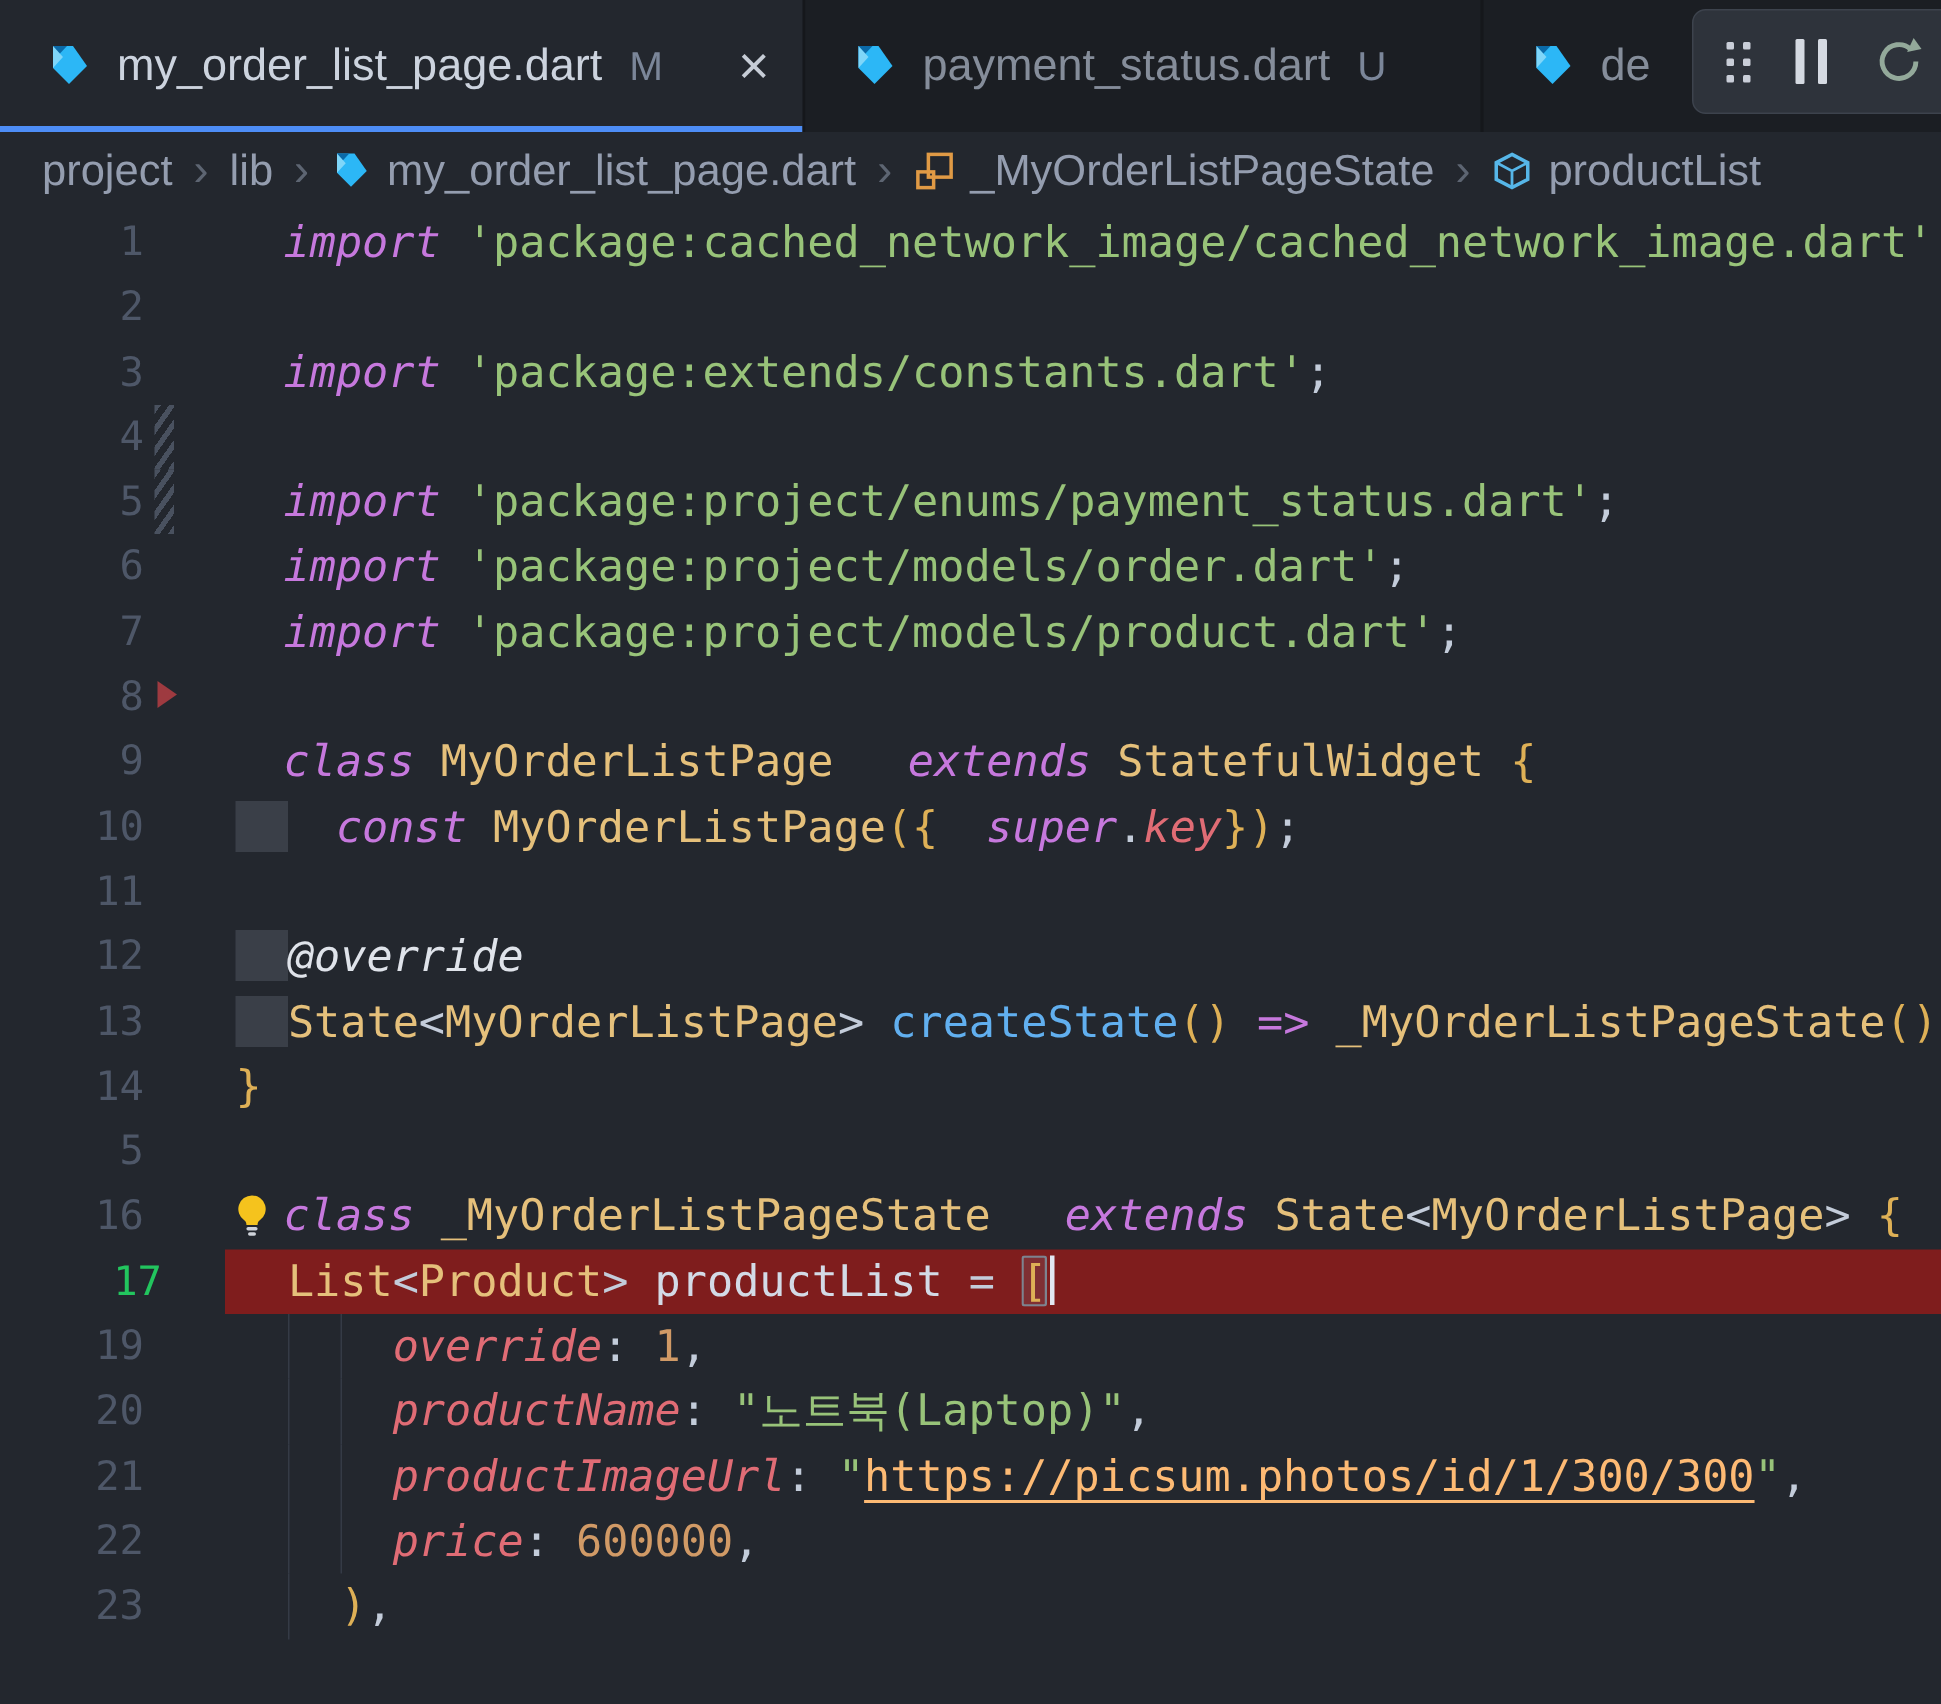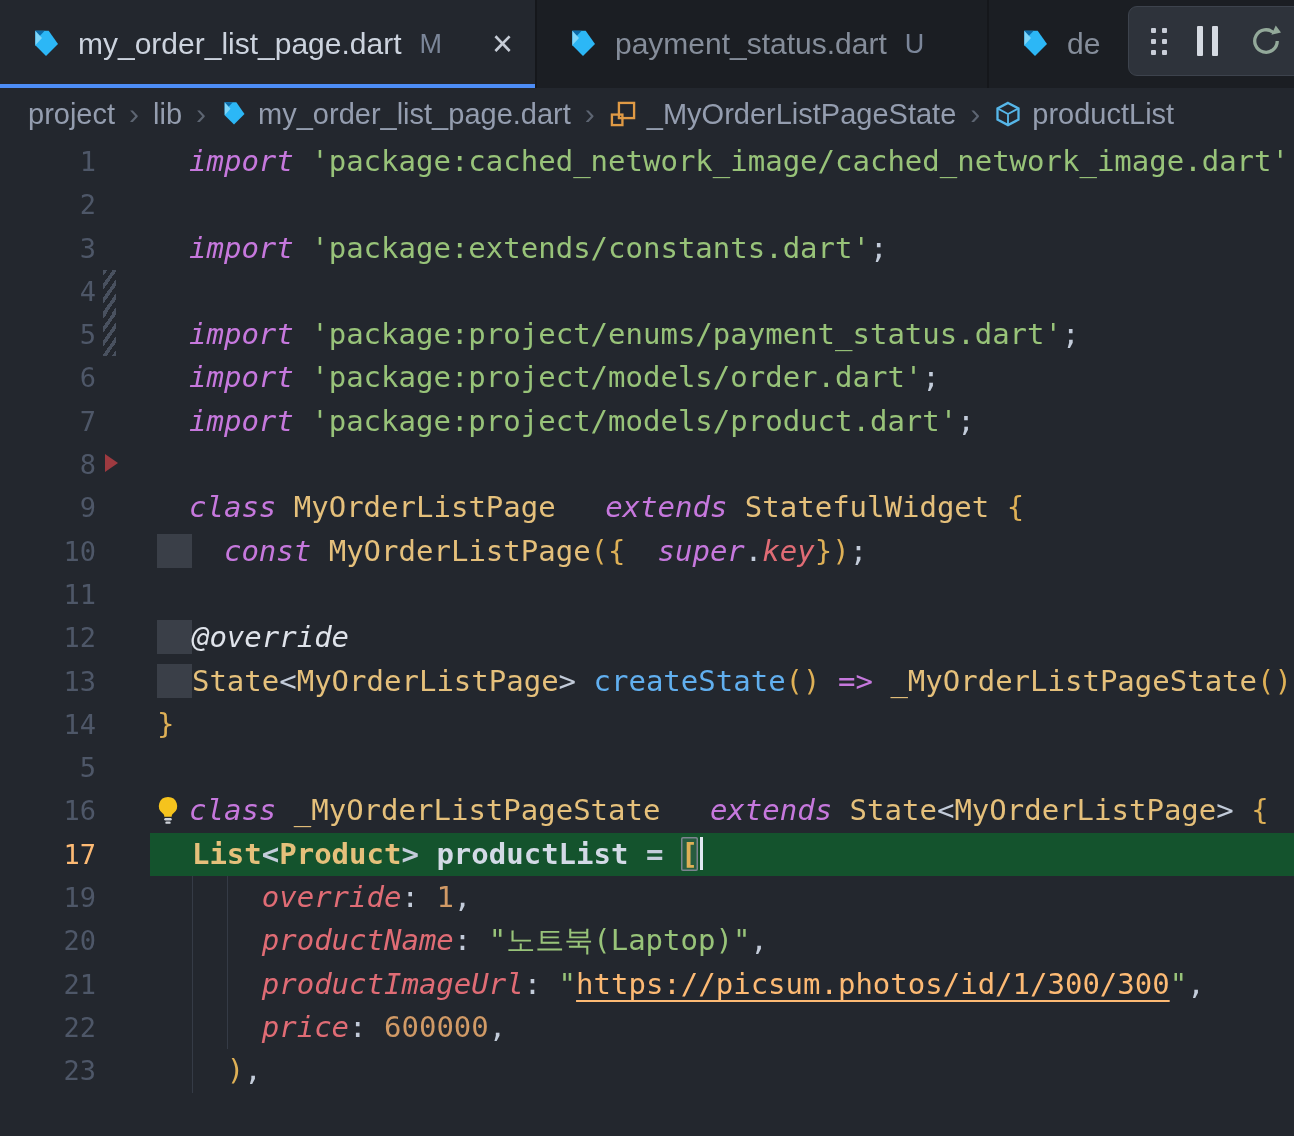--- a/index.html
+++ b/index.html
@@ -32,23 +32,23 @@
                padding-left:28px;font-family:"Liberation Sans",sans-serif;font-size:29px;
                color:#949daf;white-space:nowrap;overflow:hidden;}
   .bc-item{display:flex;align-items:center;gap:10px;}
   .bc-sep{color:#5d6572;font-size:30px;}
 
   
   .editor{font-family:"DejaVu Sans Mono","Liberation Mono",monospace;font-size:29px;}
   .line{display:flex;height:43.3px;position:relative;}
   .gutter{flex:0 0 150px;width:150px;position:relative;}
   .num{width:96px;text-align:right;color:#4e5768;font-size:27px;line-height:43.3px;}
-  .line.current .num{color:#fdba74;}
+  .line.current .num{color:#22c55e;margin-left:12px;}
   .code{flex:1;position:relative;padding-left:7px;line-height:43.3px;white-space:pre;color:#c3ccda;}
-  .line.current .code{background:#14532d;font-weight:bold;}
+  .line.current .code{background:#7f1d1d;}
   .guide{position:absolute;top:0;bottom:0;width:1.5px;background:#353b46;}
   .deco-stripes{position:absolute;left:103px;top:0;bottom:0;width:13px;
                 background:repeating-linear-gradient(125deg,#49515f 0 3.5px,transparent 3.5px 8px);}
   .deco-tri{position:absolute;left:105px;top:11px;width:0;height:0;
             border-left:13px solid #9e3a40;border-top:9px solid transparent;border-bottom:9px solid transparent;}
   .bulb{position:absolute;left:2px;top:5px;width:32px;height:32px;z-index:3;}
   .cursor{display:inline-block;width:3px;height:33px;background:#e2e8f2;vertical-align:middle;
           margin-left:2px;position:relative;top:-2px;}
 
   .tk-kw{color:#c678dd;font-style:italic;margin-left:32px;}

